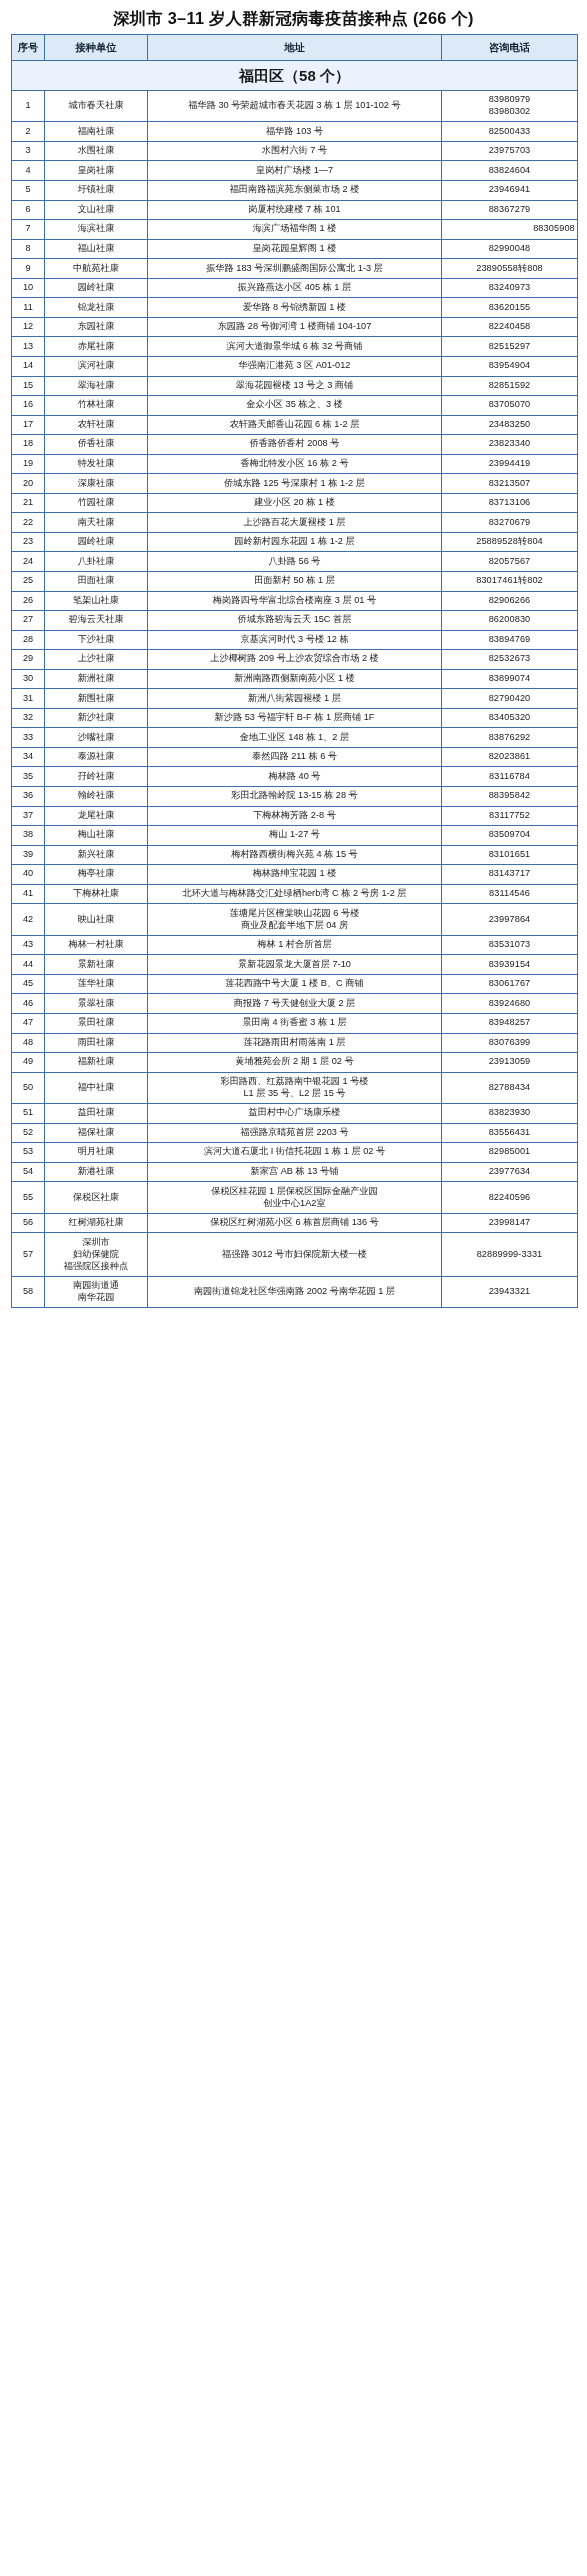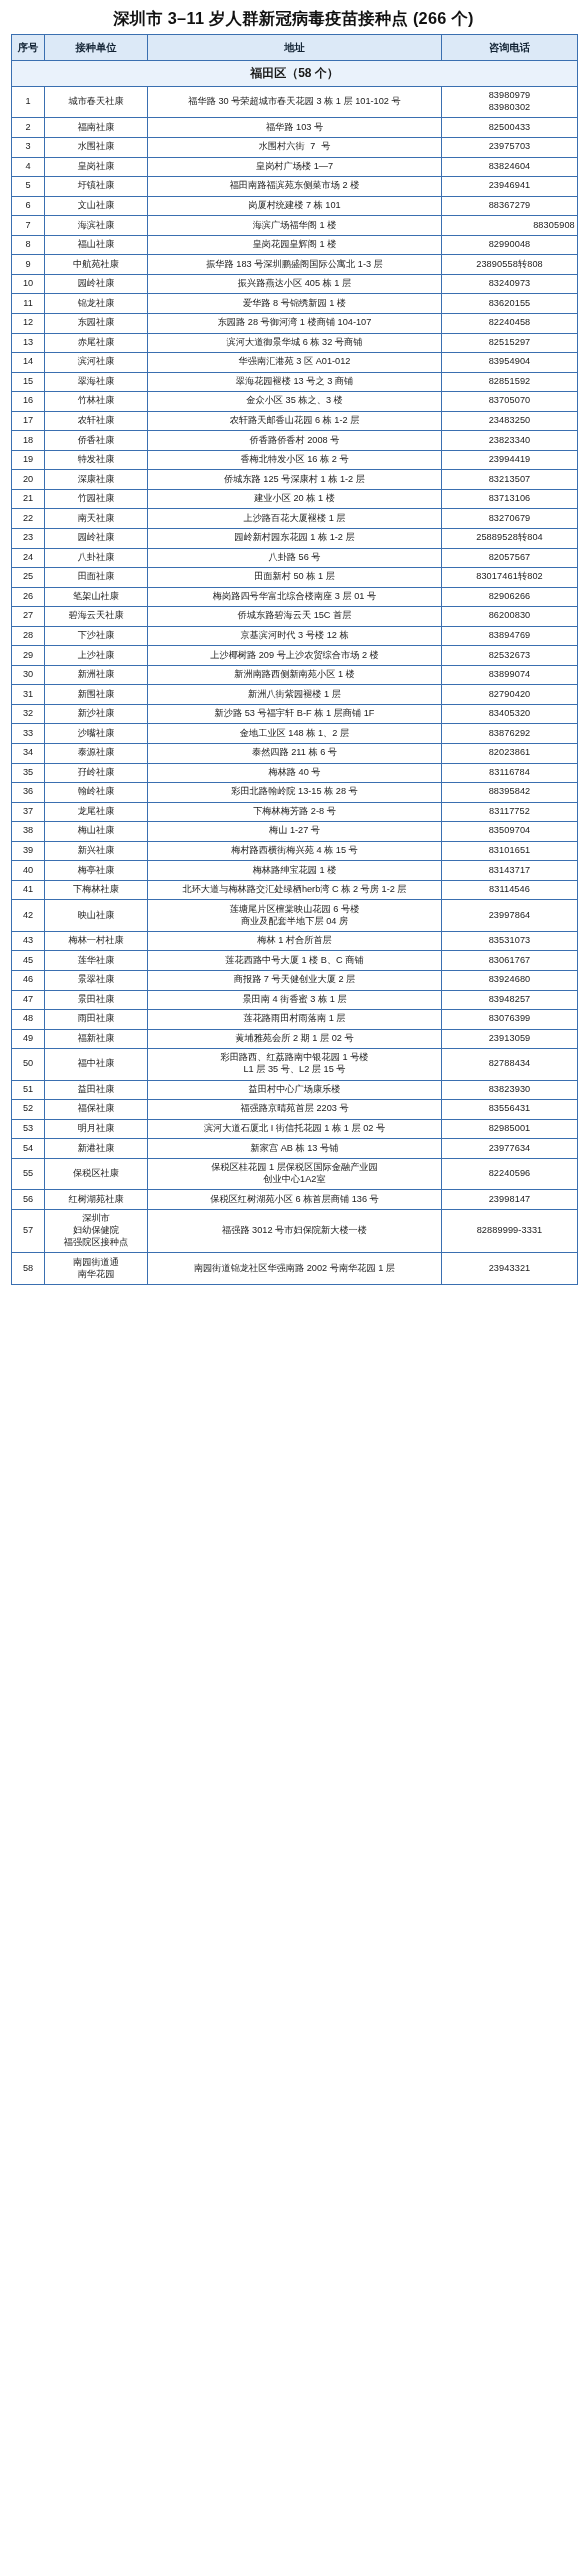--- a/index.html
+++ b/index.html
@@ -51,21 +51,21 @@
   table.vac thead th {
     background: #dce9f7;
     font-weight: bold;
     font-size: 10.3px;
     padding: 5.4px 2.2px;
     color: #123;
   }
   tr.section td {
     background: #eaf2fb;
     font-weight: bold;
-    font-size: 12px;
+    font-size: 15px;
     padding: 4.9px 2.2px;
   }
   td.idx { font-size: 9.2px; }
   td.unit { font-size: 9.2px; }
   td.addr { font-size: 8.7px; }
   td.tel { font-size: 9.2px; letter-spacing: 0.1px; }
 </style>
 </head>
 <body>
 
@@ -103,21 +103,21 @@
         </tr>
         <tr>
           <td class="idx" style="white-space: pre-line;">2</td>
           <td class="unit" style="white-space: pre-line;">福南社康</td>
           <td class="addr" style="white-space: pre-line;">福华路 103 号</td>
           <td class="tel" style="white-space: pre-line;">82500433</td>
         </tr>
         <tr>
           <td class="idx" style="white-space: pre-line;">3</td>
           <td class="unit" style="white-space: pre-line;">水围社康</td>
-          <td class="addr" style="white-space: pre-line; font-family: Liberation Mono, monospace;">水围村六街 7 号</td>
+          <td class="addr" style="white-space: pre-line;">水围村六街 7 号</td>
           <td class="tel" style="white-space: pre-line;">23975703</td>
         </tr>
         <tr>
           <td class="idx" style="white-space: pre-line;">4</td>
           <td class="unit" style="white-space: pre-line;">皇岗社康</td>
           <td class="addr" style="white-space: pre-line;">皇岗村广场楼 1—7</td>
           <td class="tel" style="white-space: pre-line;">83824604</td>
         </tr>
         <tr>
           <td class="idx" style="white-space: pre-line;">5</td>
@@ -346,20 +346,26 @@
           <td class="unit" style="white-space: pre-line;">映山社康</td>
           <td class="addr" style="white-space: pre-line;">莲塘尾片区檀棠映山花园 6 号楼
 商业及配套半地下层 04 房</td>
           <td class="tel" style="white-space: pre-line;">23997864</td>
         </tr>
         <tr>
           <td class="idx" style="white-space: pre-line;">43</td>
           <td class="unit" style="white-space: pre-line;">梅林一村社康</td>
           <td class="addr" style="white-space: pre-line;">梅林 1 村合所首层</td>
           <td class="tel" style="white-space: pre-line;">83531073</td>
+        </tr>
+        <tr>
+          <td class="idx" style="white-space: pre-line;">44</td>
+          <td class="unit" style="white-space: pre-line;">景新社康</td>
+          <td class="addr" style="white-space: pre-line;">景新花园景龙大厦首层 7-10</td>
+          <td class="tel" style="white-space: pre-line;">83939154</td>
         </tr>
         <tr>
           <td class="idx" style="white-space: pre-line;">45</td>
           <td class="unit" style="white-space: pre-line;">莲华社康</td>
           <td class="addr" style="white-space: pre-line;">莲花西路中号大厦 1 楼 B、C 商铺</td>
           <td class="tel" style="white-space: pre-line;">83061767</td>
         </tr>
         <tr>
           <td class="idx" style="white-space: pre-line;">46</td>
           <td class="unit" style="white-space: pre-line;">景翠社康</td>

